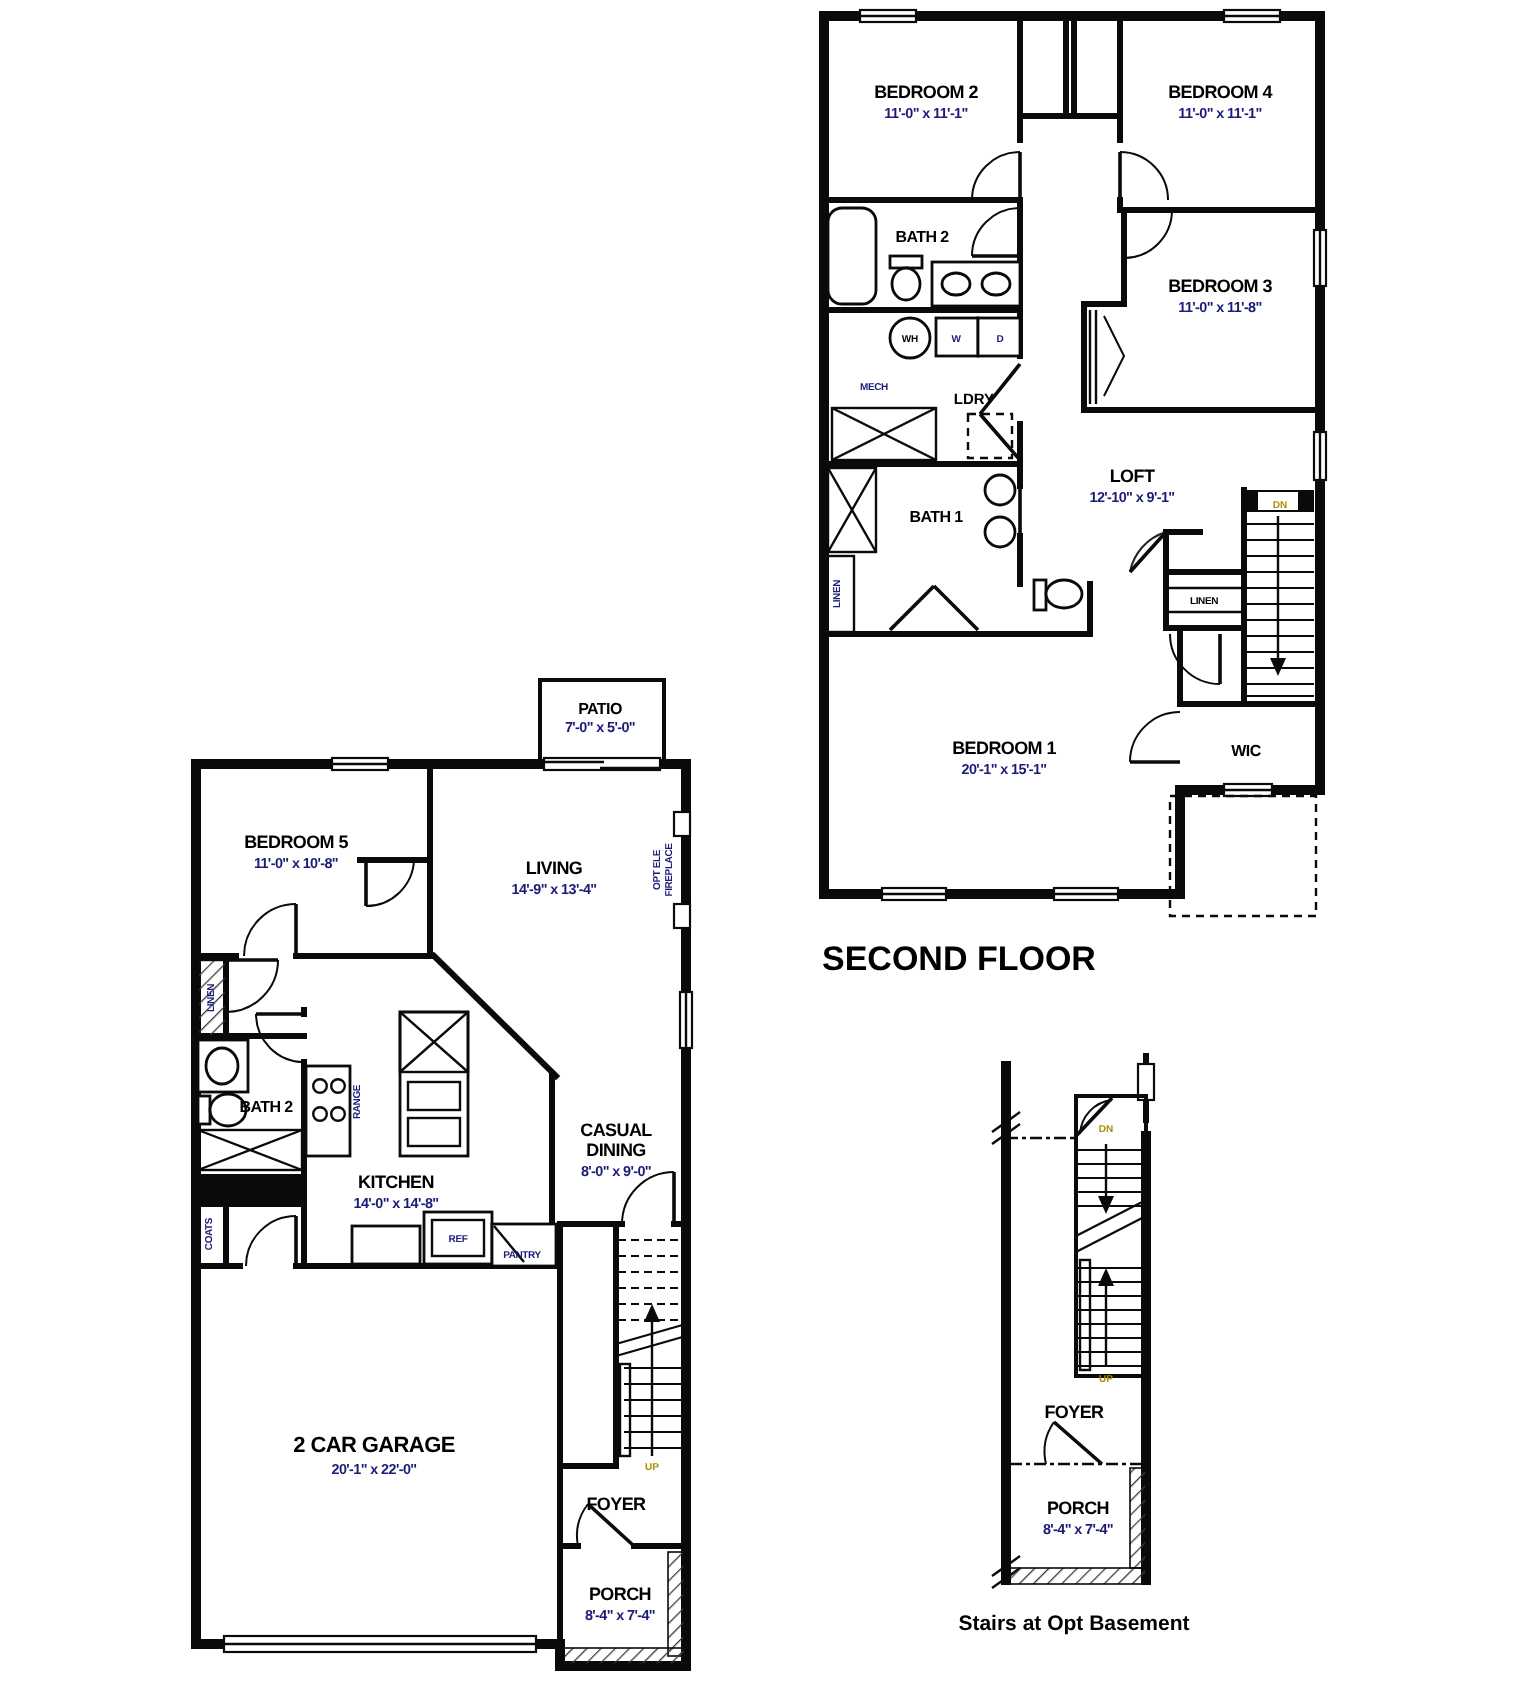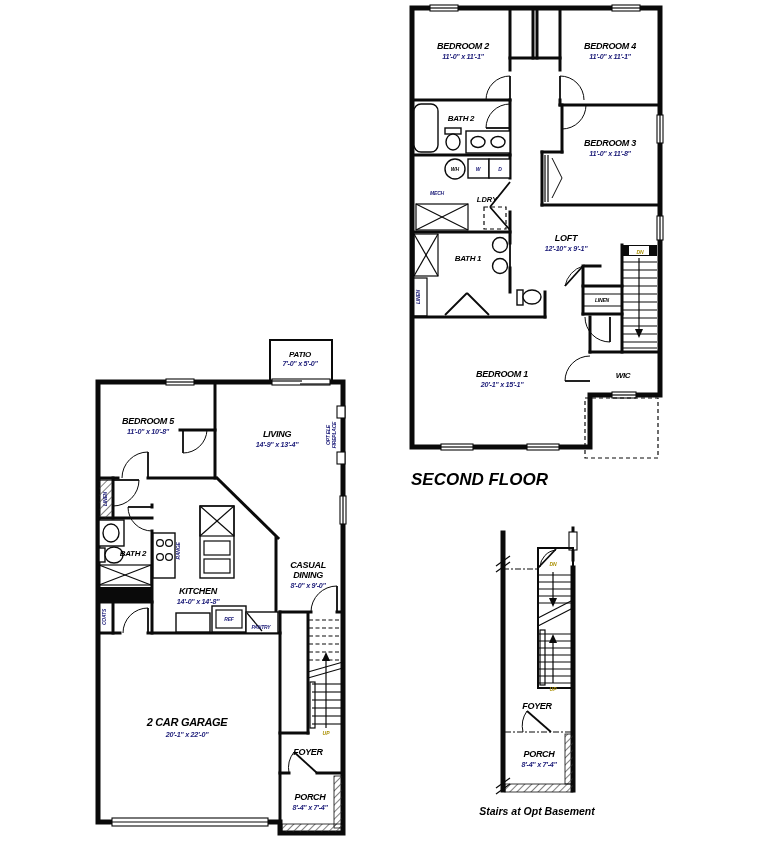--- a/index.html
+++ b/index.html
@@ -1,17 +1,17 @@
 <!DOCTYPE html>
 <html><head>
 <meta charset="utf-8">
 <style>
   html,body{margin:0;padding:0;background:#ffffff;}
   #stage{position:relative;width:770px;height:843px;background:#fff;overflow:hidden;
-         font-family:"Liberation Sans",sans-serif;font-style:italic;}
+         font-family:"Liberation Sans",sans-serif;}
   svg{position:absolute;top:0;left:0;}
   
   text{font-family:"Liberation Sans","DejaVu Sans",sans-serif;font-weight:bold;}
   .rn   {font-size:9px;   letter-spacing:-0.3px; text-anchor:middle;}
   .rn-lg{font-size:11px;  letter-spacing:-0.3px; text-anchor:middle;}
   .rn-md{font-size:8px;   letter-spacing:-0.3px; text-anchor:middle;}
   .rd   {font-size:7.2px; letter-spacing:-0.3px; text-anchor:middle;}
   .sm   {font-size:5px;   letter-spacing:-0.2px; text-anchor:middle;}
   .smk  {font-size:5px;   letter-spacing:-0.2px; text-anchor:middle;}
   .ldry {font-size:7.5px; text-anchor:middle;}

